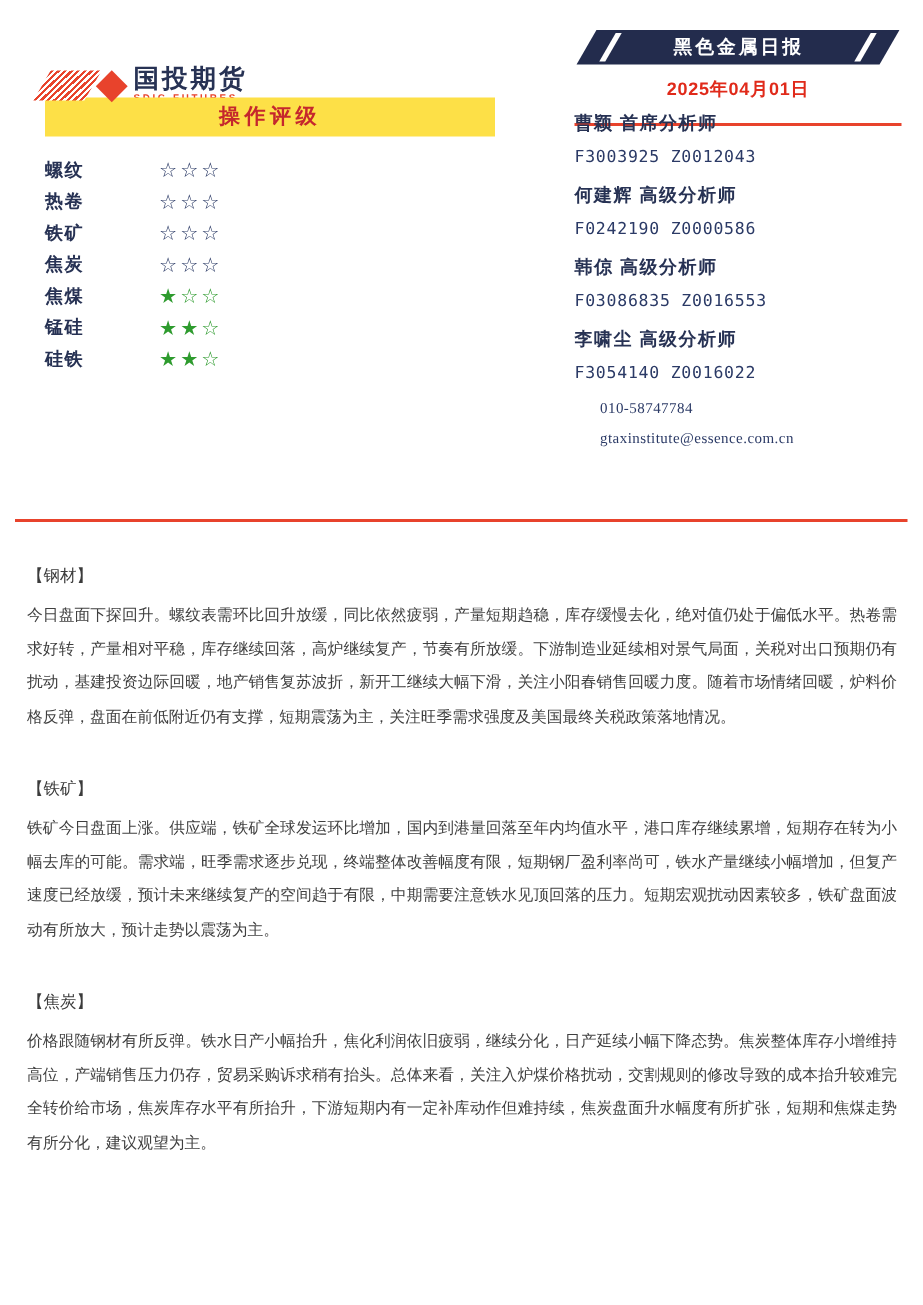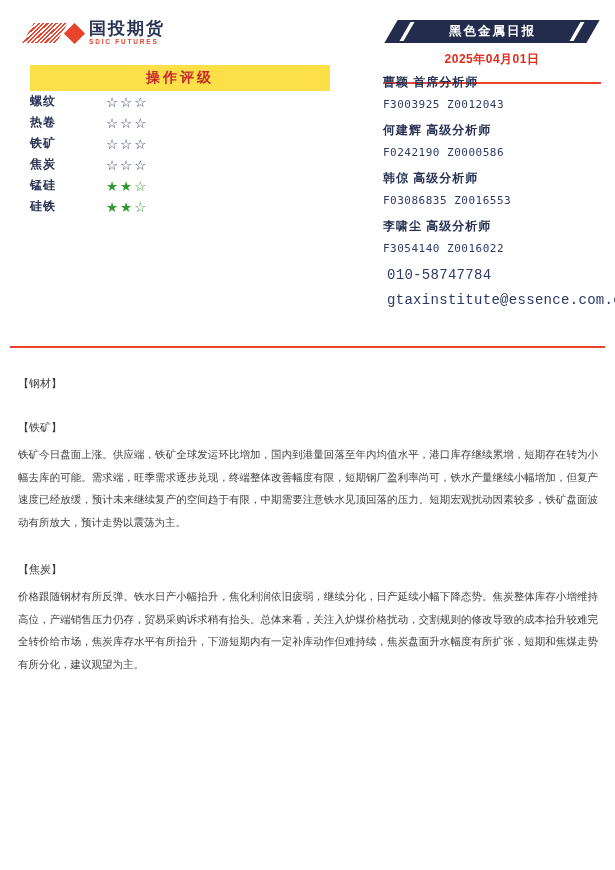--- a/index.html
+++ b/index.html
@@ -10,21 +10,21 @@
     font-family:"Liberation Sans","DejaVu Sans",sans-serif;
     overflow:hidden;
     margin:0 auto;
   }
   
   .top-row{
     display:flex;justify-content:space-between;
     padding:20px 14px 0 28px;
     height:42px;
   }
-  .logo{display:flex;align-items:flex-start;gap:7px;}
+  .logo{display:flex;align-items:flex-start;gap:7px;margin-top:24px;}
   .logo-mark{display:flex;align-items:center;gap:3px;margin-top:3px;}
   .logo-hatch{
     width:34px;height:20px;
     background:repeating-linear-gradient(115deg,#e8432c 0 2px,#ffffff 2px 4px);
     transform:skewX(-30deg);
   }
   .logo-diamond{
     width:15px;height:15px;background:#e8432c;transform:rotate(45deg);margin-left:2px;
   }
   .logo-text{line-height:1;}
@@ -48,36 +48,36 @@
     padding-bottom:14px;border-bottom:2px solid #e8432c;letter-spacing:.5px;
   }
   
   .columns{display:flex;height:284px;}
   .left-col{width:300px;margin-left:30px;}
   .rating-banner{
     margin-top:3px;height:26px;background:#fde047;
     display:flex;align-items:center;justify-content:center;
   }
   .rating-title{color:#c5272d;font-size:14px;font-weight:bold;letter-spacing:3px;}
-  .ratings{}
+  .ratings{margin-top:12px;}
   .rating-row{display:flex;align-items:center;height:21px;}
   .rating-name{width:76px;color:#273254;font-size:12px;font-weight:bold;letter-spacing:1px;}
   .stars{font-size:13.5px;letter-spacing:2px;font-family:"DejaVu Sans",sans-serif;}
   .stars.navy{color:#2b3a66;}
   .stars.green{color:#2e9b2e;}
   .right-col{width:218px;margin-left:auto;margin-right:14px;padding-top:12px;}
   .analyst-name{color:#273254;font-size:12px;font-weight:bold;margin-bottom:7px;letter-spacing:1px;}
   .analyst-codes{
     color:#2b3a66;font-size:11px;margin-bottom:11px;
     font-family:"DejaVu Sans Mono",monospace;letter-spacing:.5px;
   }
   .contact{margin-top:12px;padding-left:4px;}
   .phone,.email{
-    color:#2b3a66;font-size:14px;font-family:Liberation Mono, monospace;
-    margin-bottom:9px;letter-spacing:.3px;
+    color:#2b3a66;font-size:10px;font-family:Liberation Serif, serif;
+    margin-bottom:9px;letter-spacing:.3px;margin-left:13px;
   }
   
   .red-divider{height:2px;background:#e8432c;margin:0 10px;}
   
   .sections{padding:28px 17px 0 18px;}
   .section{margin-bottom:29px;}
   .section-heading{font-size:11px;color:#3b3b3b;font-weight:500;margin-bottom:8px;}
   .section-body{
     font-size:10.5px;color:#3f3f3f;line-height:22.5px;
     text-align:justify;margin:0;
@@ -132,20 +132,24 @@
           </div>
           <div class="rating-row">
             <span class="rating-name">铁矿</span>
             <span class="stars navy">☆☆☆</span>
           </div>
           <div class="rating-row">
             <span class="rating-name">焦炭</span>
             <span class="stars navy">☆☆☆</span>
           </div>
           <div class="rating-row">
+            <span class="rating-name">焦煤</span>
+            <span class="stars green">★☆☆</span>
+          </div>
+          <div class="rating-row">
             <span class="rating-name">锰硅</span>
             <span class="stars green">★★☆</span>
           </div>
           <div class="rating-row">
             <span class="rating-name">硅铁</span>
             <span class="stars green">★★☆</span>
           </div>
         </div>
     </div>
     <div class="right-col">
@@ -172,20 +176,21 @@
         <div class="email">gtaxinstitute@essence.com.cn</div>
       </div>
     </div>
   </div>
 
   <div class="red-divider"></div>
 
   <div class="sections">
       <div class="section">
         <div class="section-heading">【钢材】</div>
+        <p class="section-body">今日盘面下探回升。螺纹表需环比回升放缓，同比依然疲弱，产量短期趋稳，库存缓慢去化，绝对值仍处于偏低水平。热卷需求好转，产量相对平稳，库存继续回落，高炉继续复产，节奏有所放缓。下游制造业延续相对景气局面，关税对出口预期仍有扰动，基建投资边际回暖，地产销售复苏波折，新开工继续大幅下滑，关注小阳春销售回暖力度。随着市场情绪回暖，炉料价格反弹，盘面在前低附近仍有支撑，短期震荡为主，关注旺季需求强度及美国最终关税政策落地情况。</p>
       </div>
       <div class="section">
         <div class="section-heading">【铁矿】</div>
         <p class="section-body">铁矿今日盘面上涨。供应端，铁矿全球发运环比增加，国内到港量回落至年内均值水平，港口库存继续累增，短期存在转为小幅去库的可能。需求端，旺季需求逐步兑现，终端整体改善幅度有限，短期钢厂盈利率尚可，铁水产量继续小幅增加，但复产速度已经放缓，预计未来继续复产的空间趋于有限，中期需要注意铁水见顶回落的压力。短期宏观扰动因素较多，铁矿盘面波动有所放大，预计走势以震荡为主。</p>
       </div>
       <div class="section">
         <div class="section-heading">【焦炭】</div>
         <p class="section-body">价格跟随钢材有所反弹。铁水日产小幅抬升，焦化利润依旧疲弱，继续分化，日产延续小幅下降态势。焦炭整体库存小增维持高位，产端销售压力仍存，贸易采购诉求稍有抬头。总体来看，关注入炉煤价格扰动，交割规则的修改导致的成本抬升较难完全转价给市场，焦炭库存水平有所抬升，下游短期内有一定补库动作但难持续，焦炭盘面升水幅度有所扩张，短期和焦煤走势有所分化，建议观望为主。</p>
       </div>
     </div>

